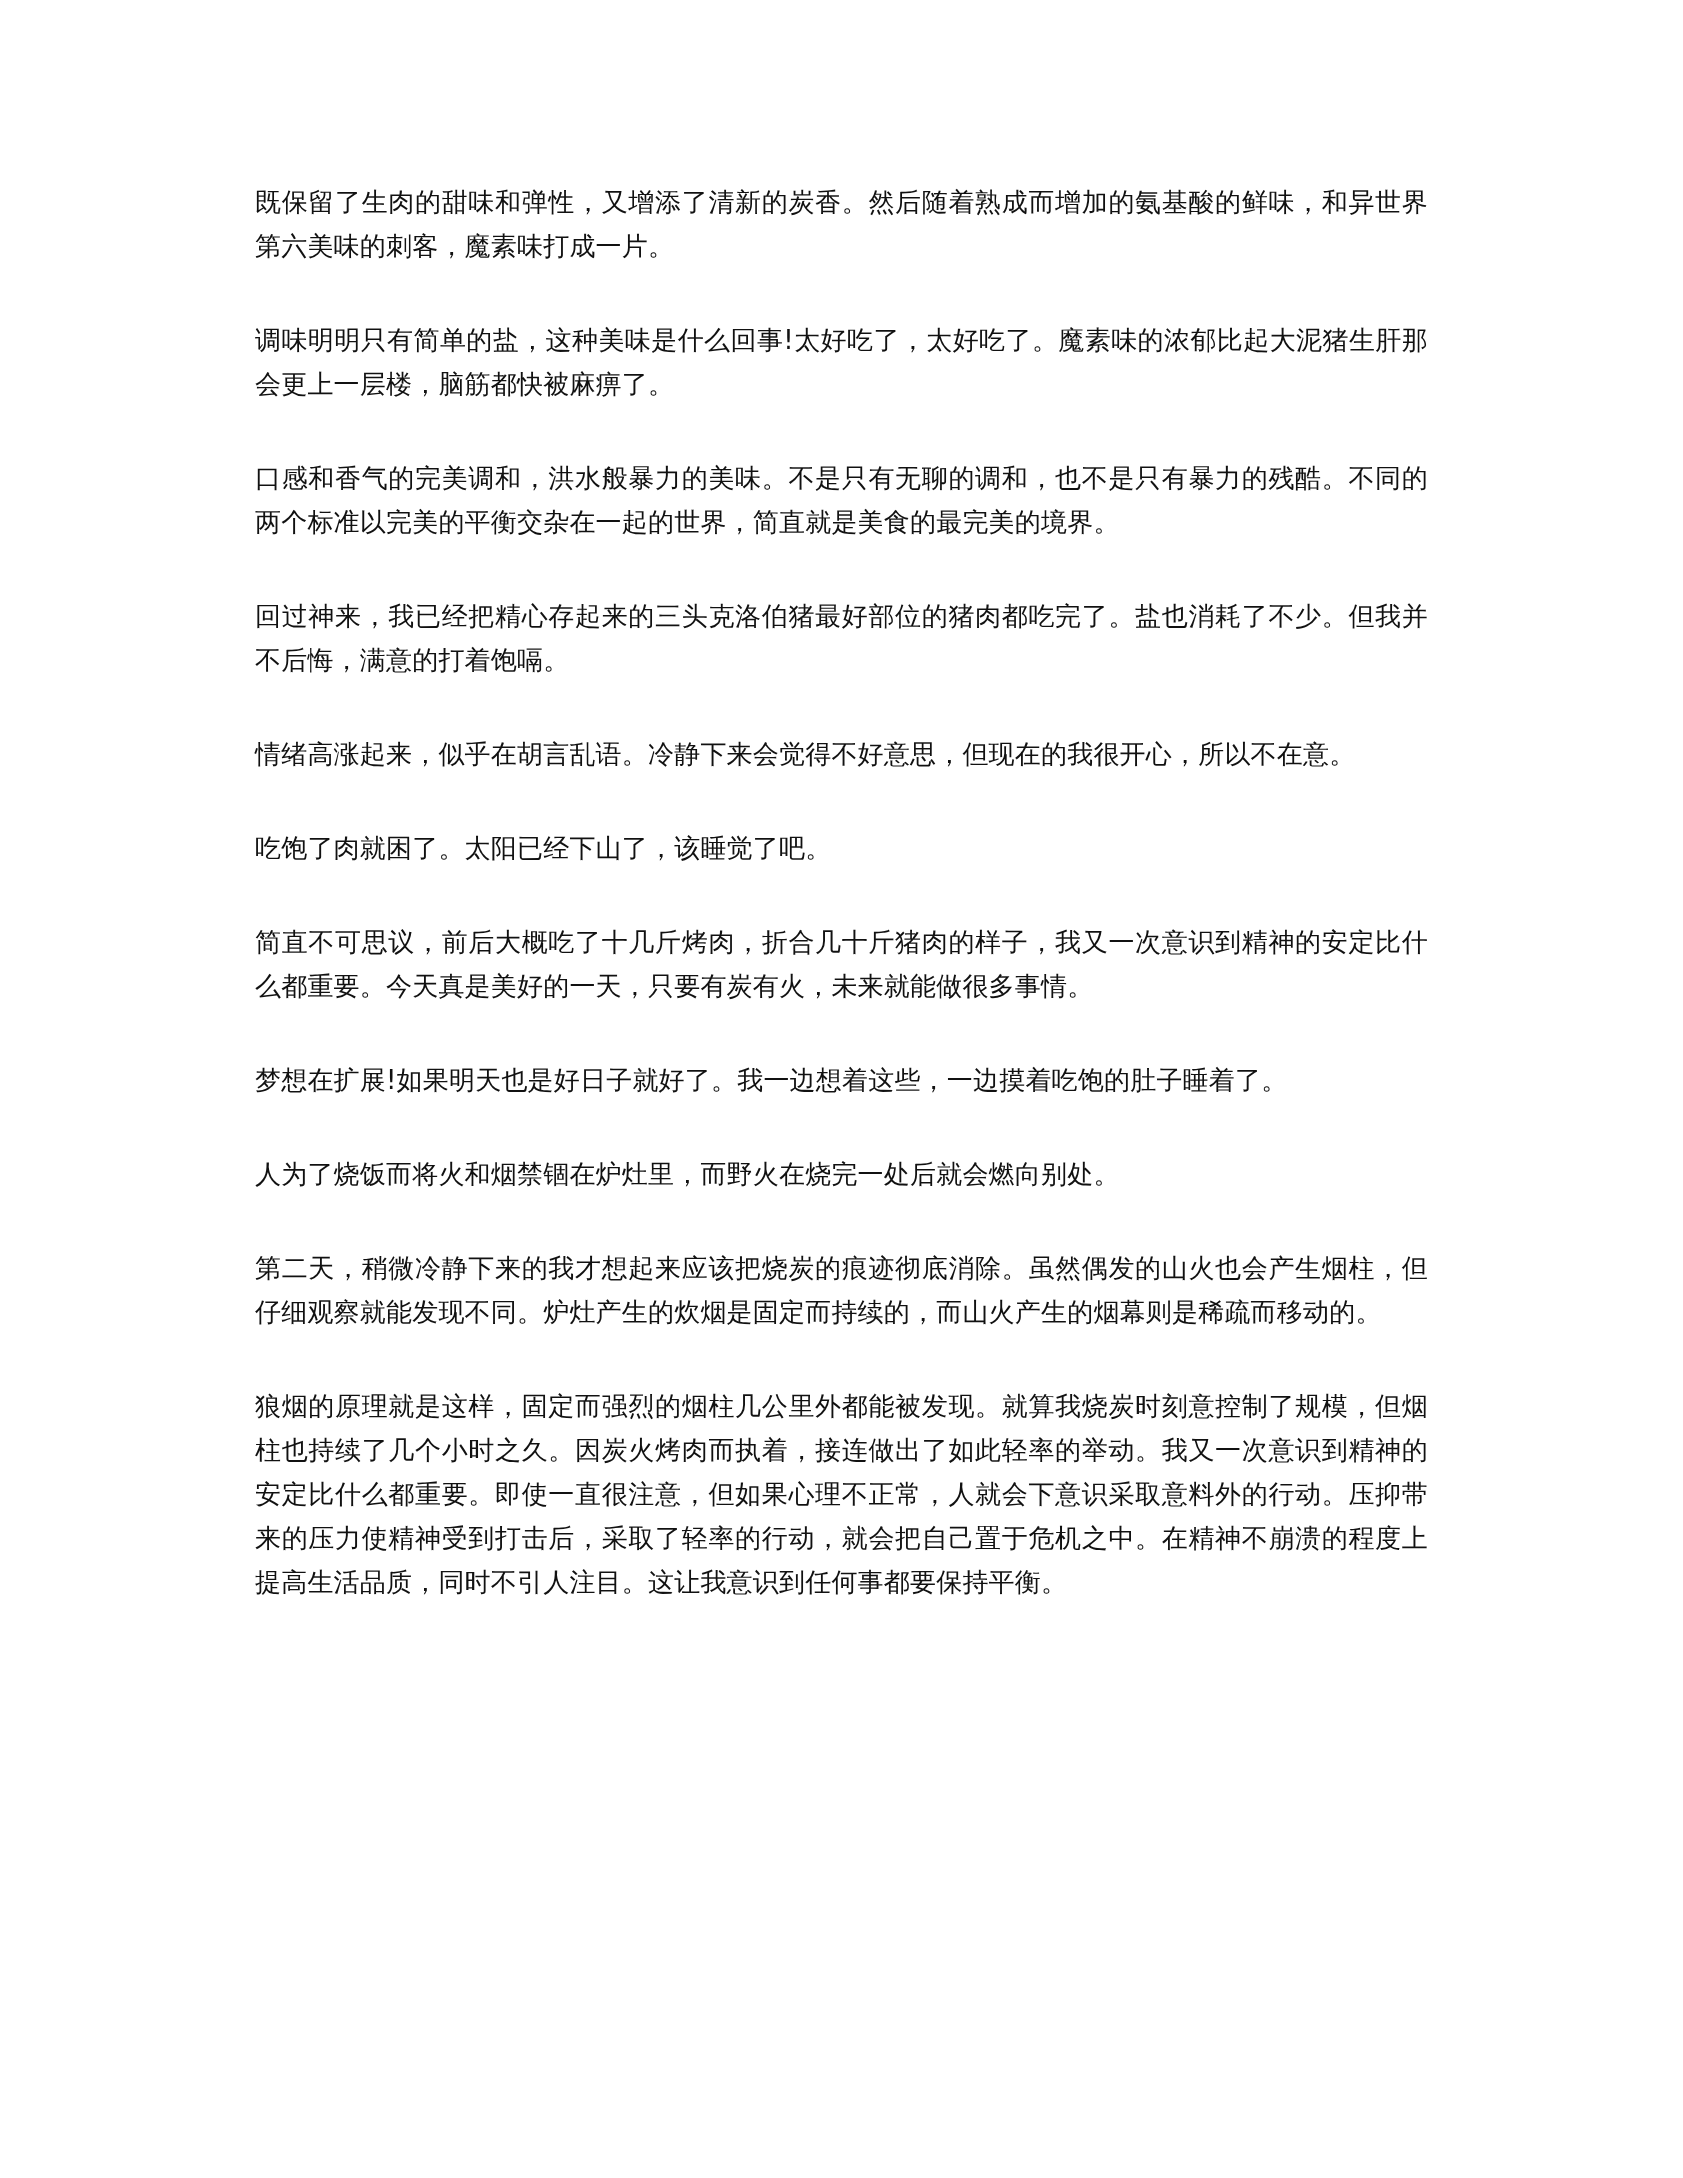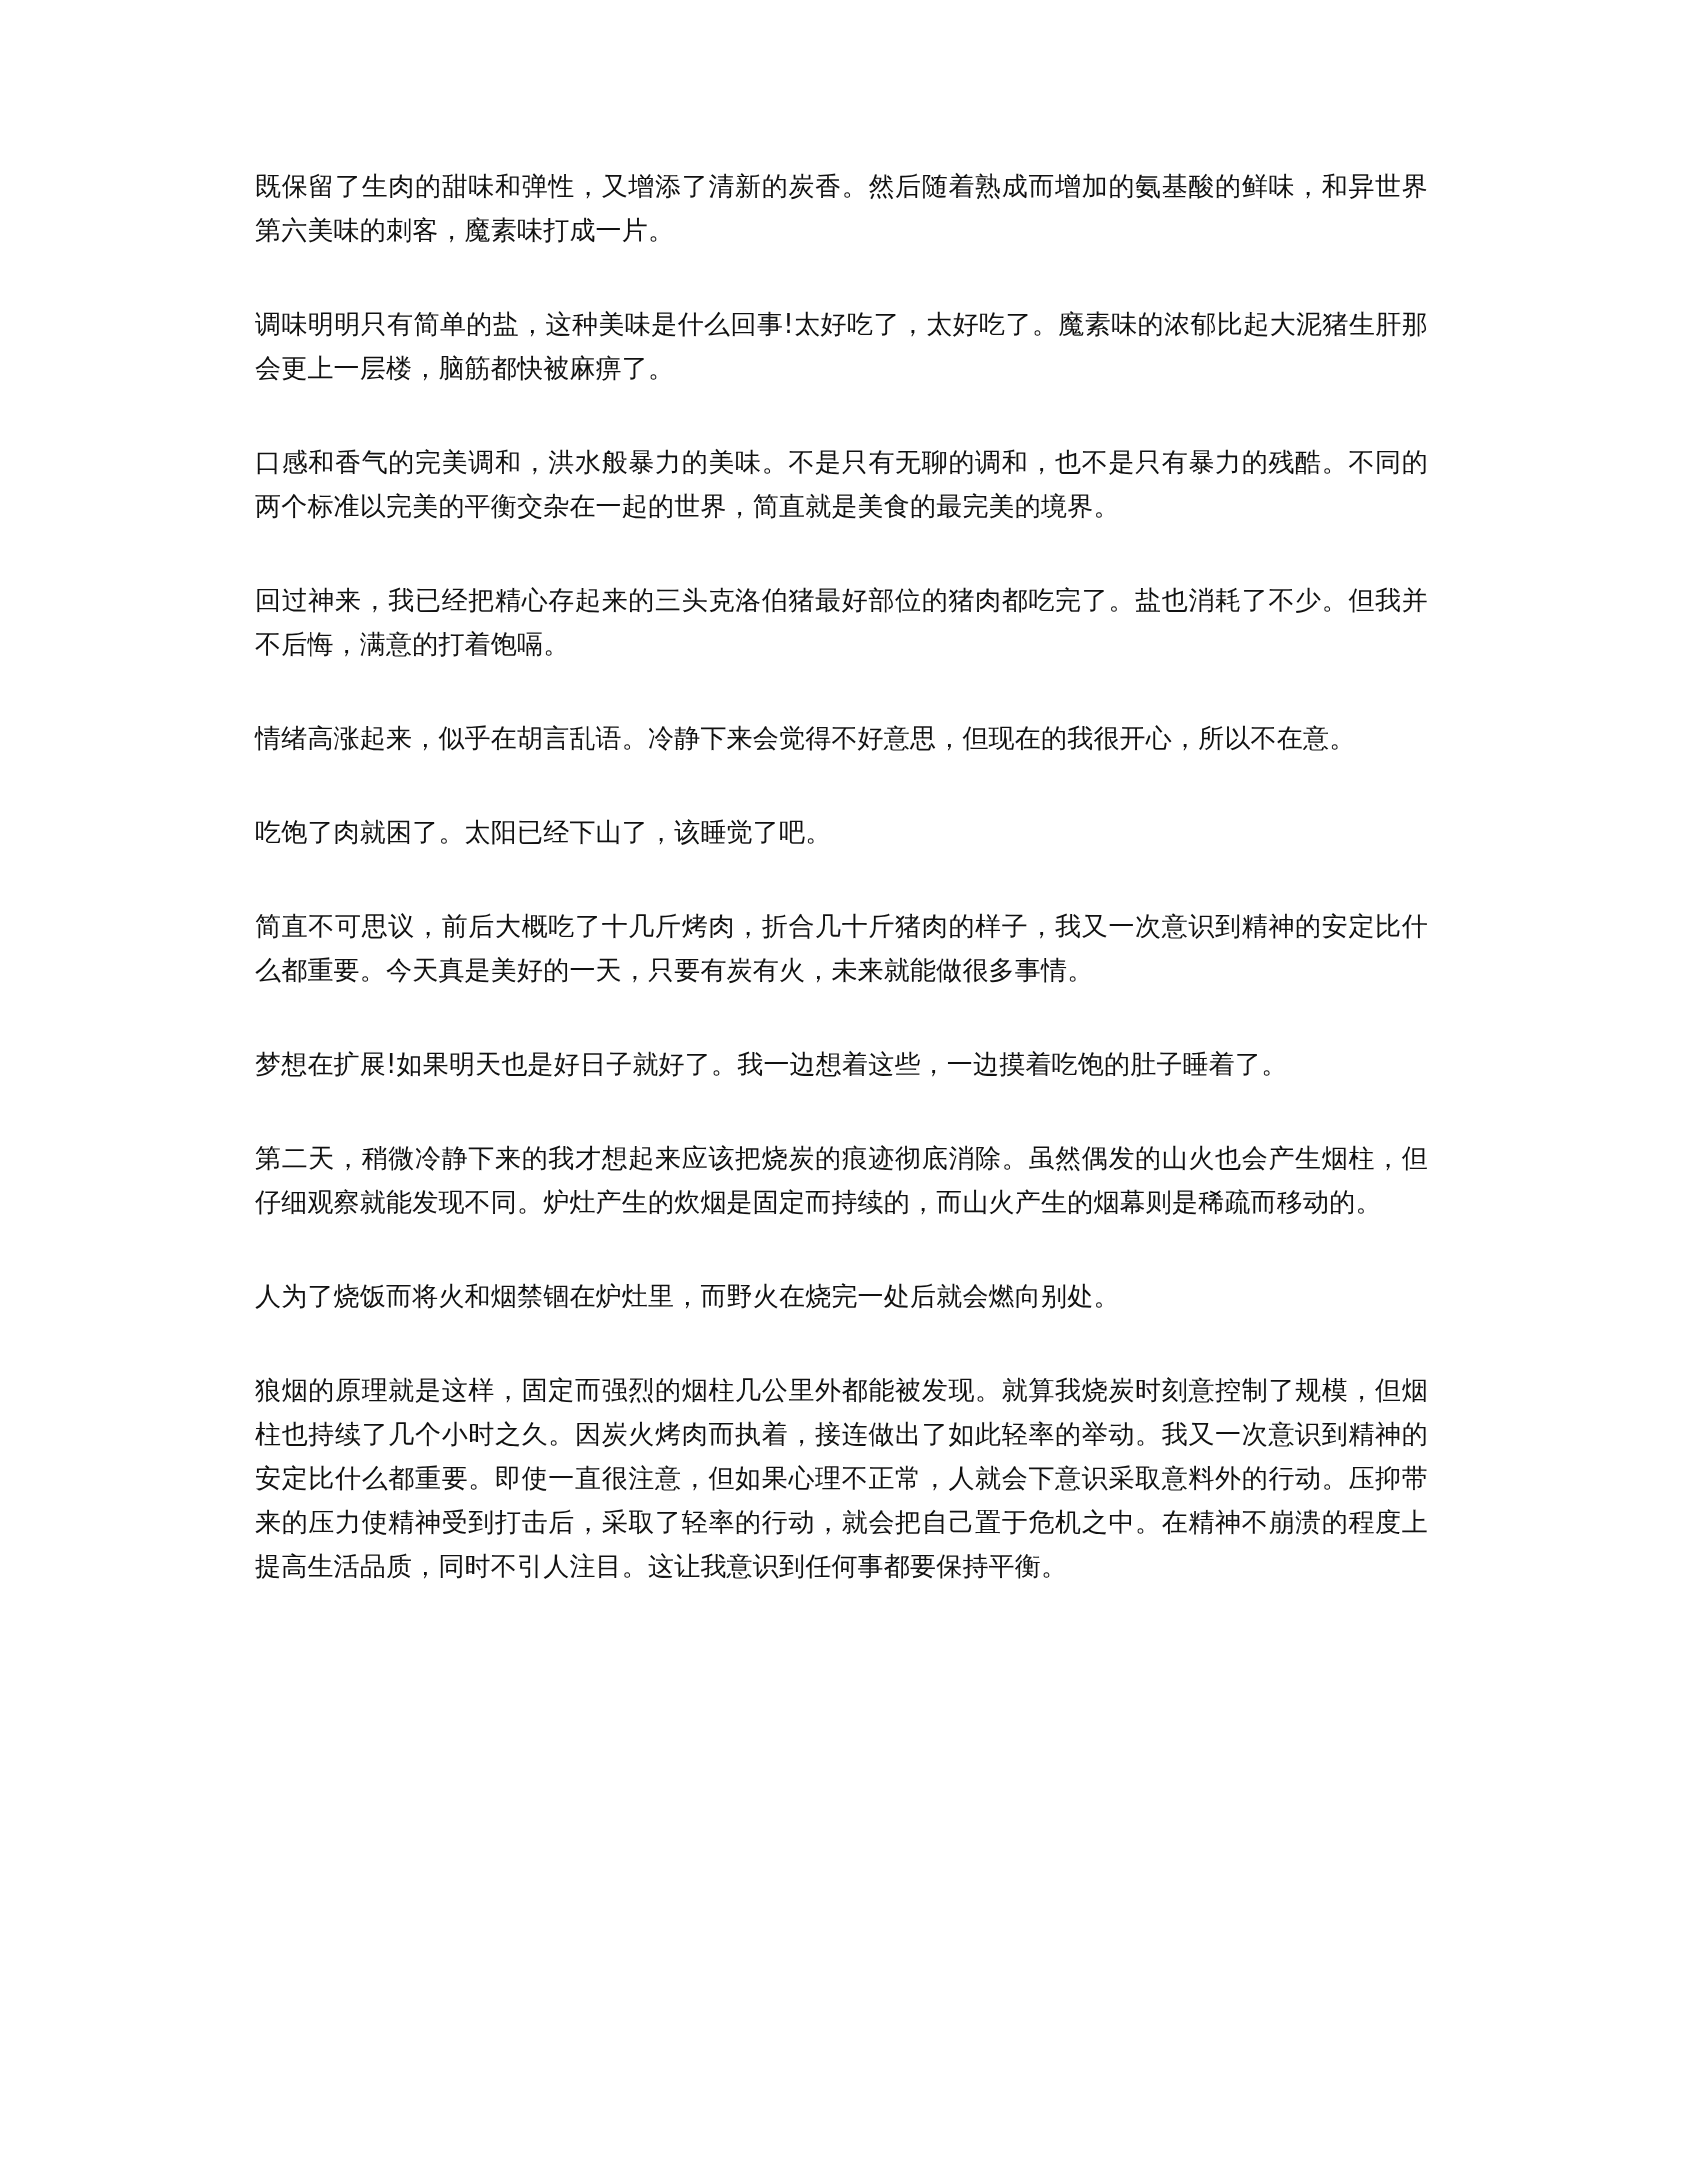--- a/index.html
+++ b/index.html
@@ -17,21 +17,21 @@
   .page {
     position: relative;
     width: 1683px;
     height: 2178px;
     background: #ffffff;
     box-sizing: border-box;
   }
   .content {
     position: absolute;
     left: 255px;
-    top: 164px;
+    top: 180px;
     width: 1173px;
   }
   .para {
     font-size: 26px;
     line-height: 44px;
     color: #111111;
     text-align: justify;
     text-justify: inter-ideograph;
     margin: 0 0 50px 0;
     letter-spacing: 0.2px;
@@ -46,18 +46,18 @@
 <div class="page">
   <div class="content">
     <p class="para">既保留了生肉的甜味和弹性，又增添了清新的炭香。然后随着熟成而增加的氨基酸的鲜味，和异世界第六美味的刺客，魔素味打成一片。</p>
     <p class="para">调味明明只有简单的盐，这种美味是什么回事!太好吃了，太好吃了。魔素味的浓郁比起大泥猪生肝那会更上一层楼，脑筋都快被麻痹了。</p>
     <p class="para">口感和香气的完美调和，洪水般暴力的美味。不是只有无聊的调和，也不是只有暴力的残酷。不同的两个标准以完美的平衡交杂在一起的世界，简直就是美食的最完美的境界。</p>
     <p class="para">回过神来，我已经把精心存起来的三头克洛伯猪最好部位的猪肉都吃完了。盐也消耗了不少。但我并不后悔，满意的打着饱嗝。</p>
     <p class="para">情绪高涨起来，似乎在胡言乱语。冷静下来会觉得不好意思，但现在的我很开心，所以不在意。</p>
     <p class="para">吃饱了肉就困了。太阳已经下山了，该睡觉了吧。</p>
     <p class="para">简直不可思议，前后大概吃了十几斤烤肉，折合几十斤猪肉的样子，我又一次意识到精神的安定比什么都重要。今天真是美好的一天，只要有炭有火，未来就能做很多事情。</p>
     <p class="para">梦想在扩展!如果明天也是好日子就好了。我一边想着这些，一边摸着吃饱的肚子睡着了。</p>
+    <p class="para">人为了烧饭而将火和烟禁锢在炉灶里，而野火在烧完一处后就会燃向别处。</p>
     <p class="para">第二天，稍微冷静下来的我才想起来应该把烧炭的痕迹彻底消除。虽然偶发的山火也会产生烟柱，但仔细观察就能发现不同。炉灶产生的炊烟是固定而持续的，而山火产生的烟幕则是稀疏而移动的。</p>
-    <p class="para">人为了烧饭而将火和烟禁锢在炉灶里，而野火在烧完一处后就会燃向别处。</p>
     <p class="para">狼烟的原理就是这样，固定而强烈的烟柱几公里外都能被发现。就算我烧炭时刻意控制了规模，但烟柱也持续了几个小时之久。因炭火烤肉而执着，接连做出了如此轻率的举动。我又一次意识到精神的安定比什么都重要。即使一直很注意，但如果心理不正常，人就会下意识采取意料外的行动。压抑带来的压力使精神受到打击后，采取了轻率的行动，就会把自己置于危机之中。在精神不崩溃的程度上提高生活品质，同时不引人注目。这让我意识到任何事都要保持平衡。</p>
   </div>
 </div>
 
 
 </body></html>

